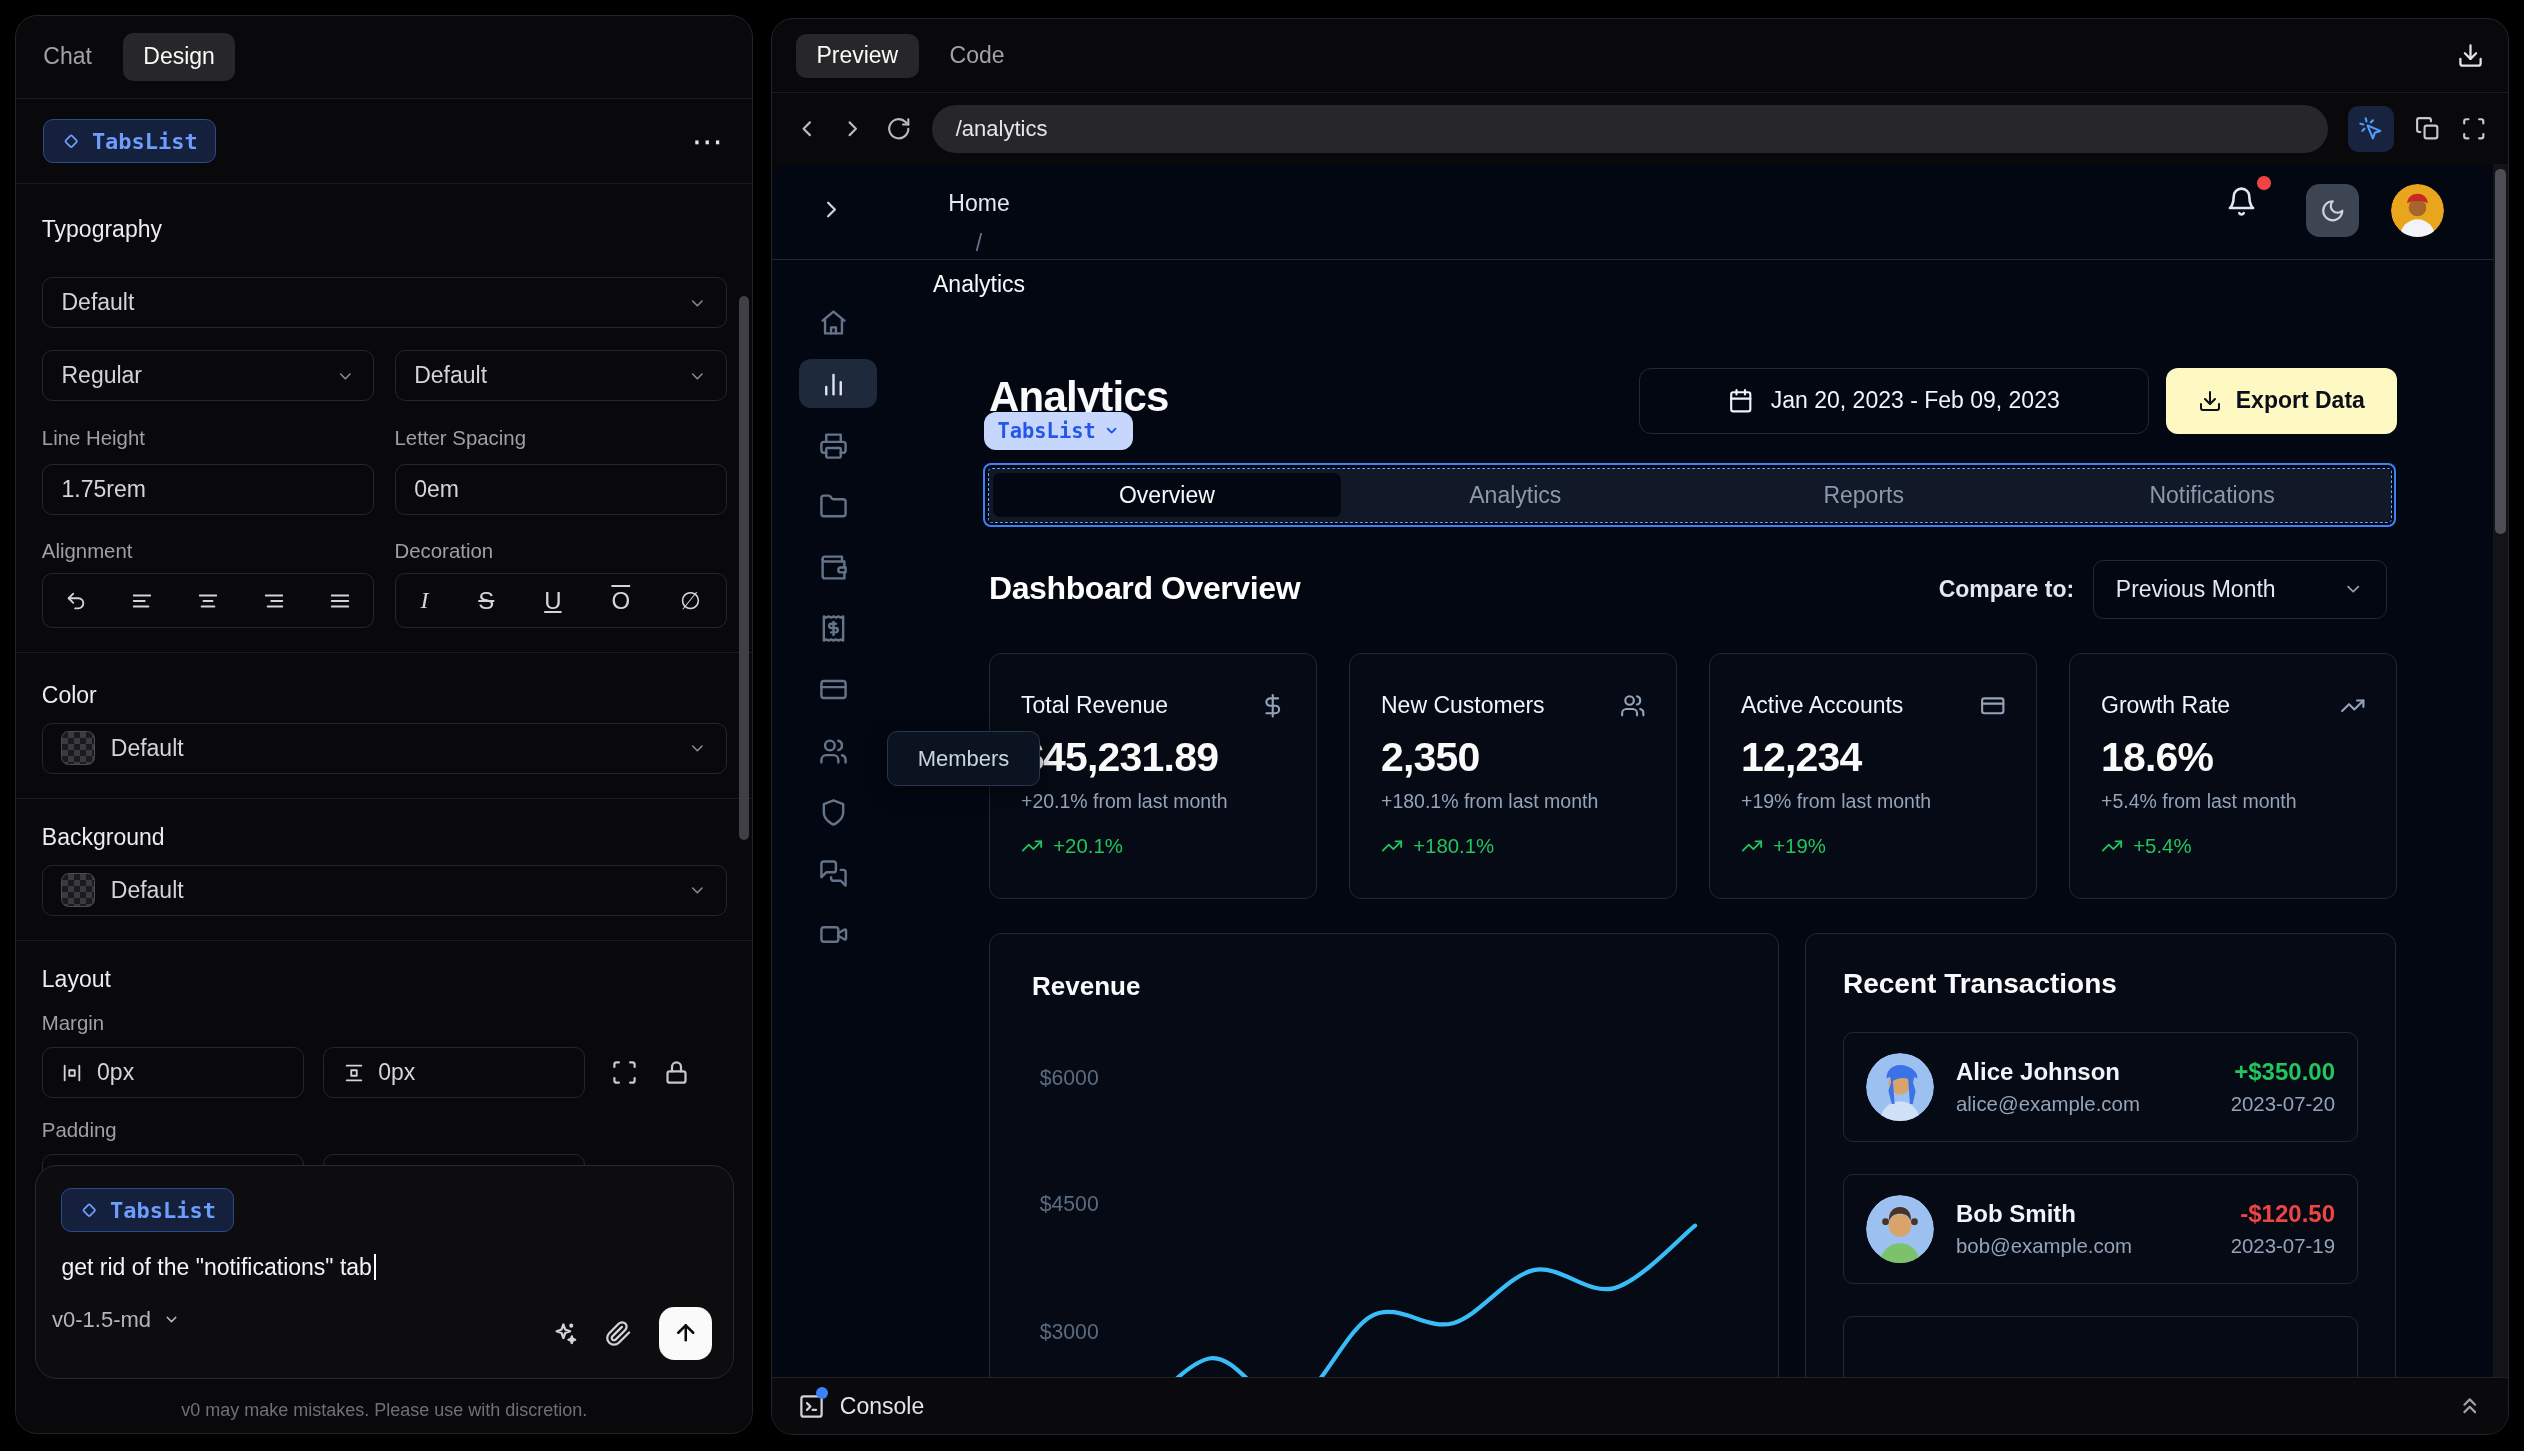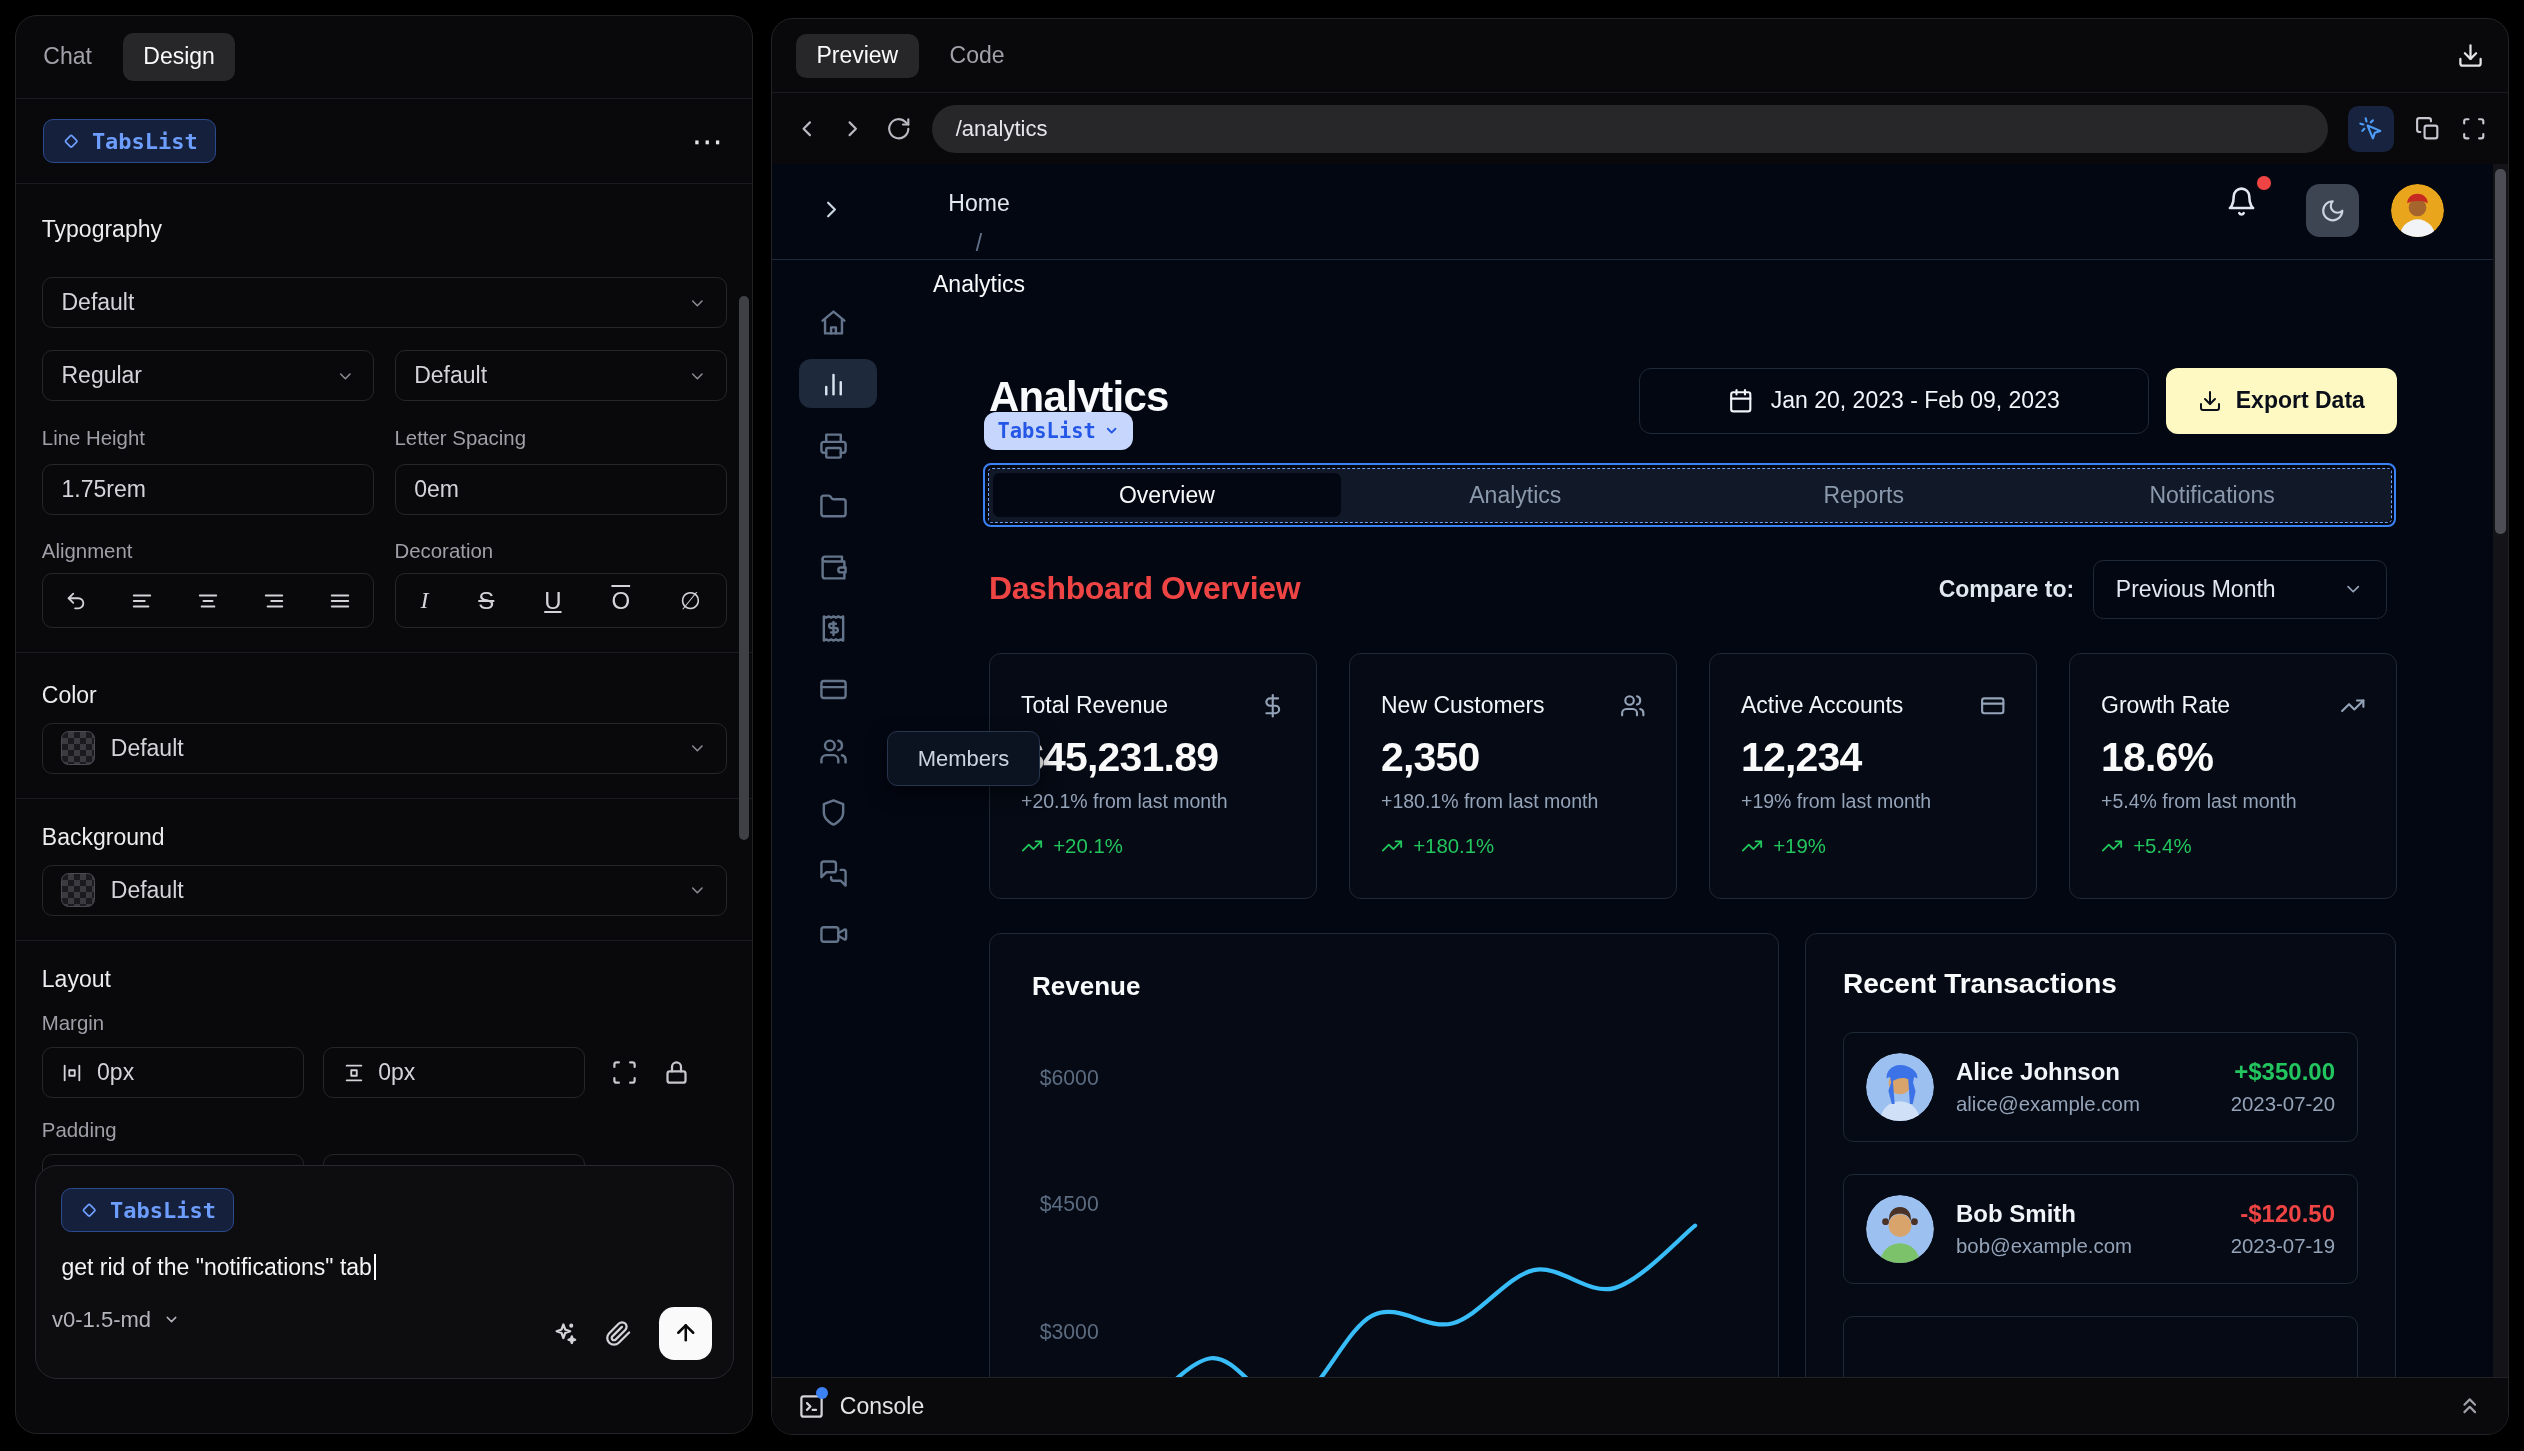--- a/index.html
+++ b/index.html
@@ -80,21 +80,21 @@
   .h1{font-size:42px;font-weight:bold;color:#f8fafc;letter-spacing:-0.8px;}
   .badge{position:absolute;left:-5.1px;top:39px;display:flex;align-items:center;gap:8.5px;background:#c7d6fd;color:#2457e6;border-radius:12px;padding:6.8px 13.6px;font:bold 20.4px "DejaVu Sans Mono",monospace;z-index:4;}
   .datebtn{position:absolute;left:650px;top:-5.1px;width:510px;height:66px;border:1.7px solid #1f2937;border-radius:12px;display:flex;align-items:center;justify-content:center;gap:17px;color:#f1f5f9;font-size:23px;box-sizing:border-box;}
   .exportbtn{position:absolute;left:1177px;top:-5.1px;width:231px;height:66px;background:#fef9c3;border-radius:12px;display:flex;align-items:center;justify-content:center;gap:13.6px;color:#0b0f19;font-size:23px;font-weight:600;box-sizing:border-box;}
   .tabsel{position:absolute;left:-6px;top:90px;width:1413px;border:2.5px solid #3b82f6;border-radius:8px;padding:2.5px;box-sizing:border-box;}
   .tabdash{border:1.7px dashed #6ea0ff;border-radius:4.2px;}
   .tablist{background:#111827;border-radius:5.1px;height:53px;display:flex;align-items:stretch;padding:4.2px;box-sizing:border-box;}
   .tab{flex:1;display:flex;align-items:center;justify-content:center;font-size:23px;color:#8b99ad;}
   .tab.active{background:#030712;border-radius:6.8px;color:#f8fafc;font-weight:500;}
   .h2row{position:absolute;left:0;top:187px;width:100%;height:59px;}
-  .h2{position:absolute;left:0;top:10.2px;font-size:32px;font-weight:bold;color:#ef4444;letter-spacing:-0.4px;}
+  .h2{position:absolute;left:0;top:10.2px;font-size:32px;font-weight:bold;color:#ffffff;letter-spacing:-0.4px;}
   .compare{position:absolute;right:10.2px;top:0;display:flex;align-items:center;gap:18.7px;}
   .cmplbl{font-size:23px;font-weight:600;color:#e2e8f0;}
   .cmpsel{width:294px;height:59px;border:1.7px solid #1f2937;border-radius:10.2px;display:flex;align-items:center;justify-content:space-between;padding:0 22px;color:#e2e8f0;font-size:23px;box-sizing:border-box;}
   .cmpsel .chev{color:#94a3b8;}
   .stats{position:absolute;left:0;top:280px;width:100%;display:grid;grid-template-columns:repeat(4,1fr);gap:32px;}
   .stat{border:1.7px solid #1f2937;border-radius:12px;background:#050a14;padding:38px 31px;box-sizing:border-box;height:246px;}
   .stat-top{display:flex;align-items:center;justify-content:space-between;color:#94a3b8;}
   .stat-title{font-size:23px;font-weight:500;color:#f1f5f9;}
   .stat-val{margin-top:15.3px;font-size:41px;font-weight:bold;color:#fafafa;letter-spacing:-0.8px;}
   .stat-chg{margin-top:8.5px;font-size:19.5px;color:#94a3b8;}
@@ -382,20 +382,21 @@
               <span class="ic">
                 <svg width="25.5" height="25.5" viewBox="0 0 24 24" class="s" style="stroke-width:2.4">
                   <line x1="12" y1="19" x2="12" y2="5"></line>
                   <polyline points="5 12 12 5 19 12"></polyline>
                 </svg>
               </span>
             </span>
         </span>
       </div>
     </div>
+    <div class="lp-foot">v0 may make mistakes. Please use with discretion.</div>
   </div>
 
   <div class="rp">
     <div class="rp-header">
       <span class="rp-tab active">Preview</span>
       <span class="rp-tab">Code</span>
       <span class="ic dl">
           <svg width="27" height="27" viewBox="0 0 24 24" class="s">
             <path d="M21 15v4a2 2 0 0 1-2 2H5a2 2 0 0 1-2-2v-4"></path>
             <polyline points="7 10 12 15 17 10"></polyline>

